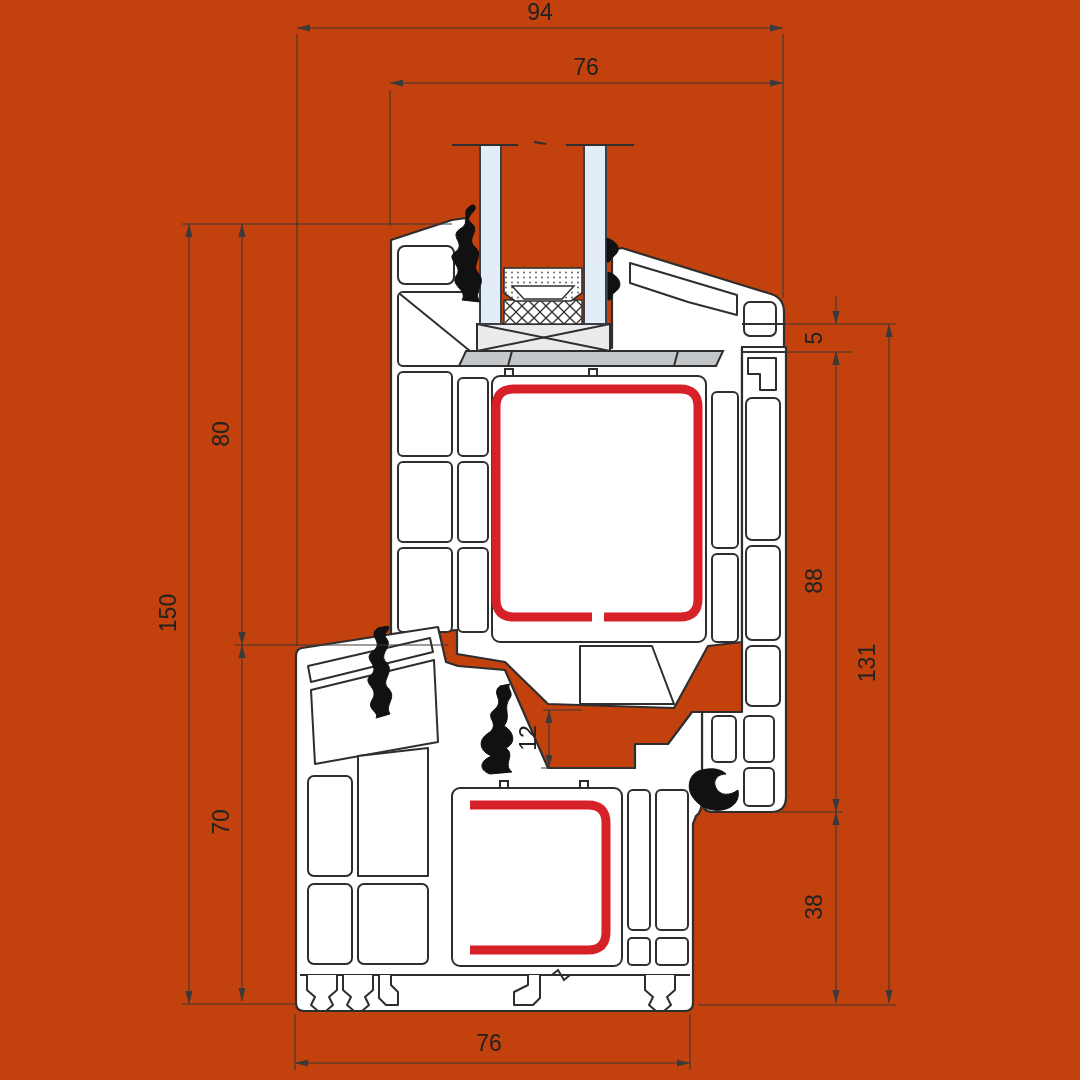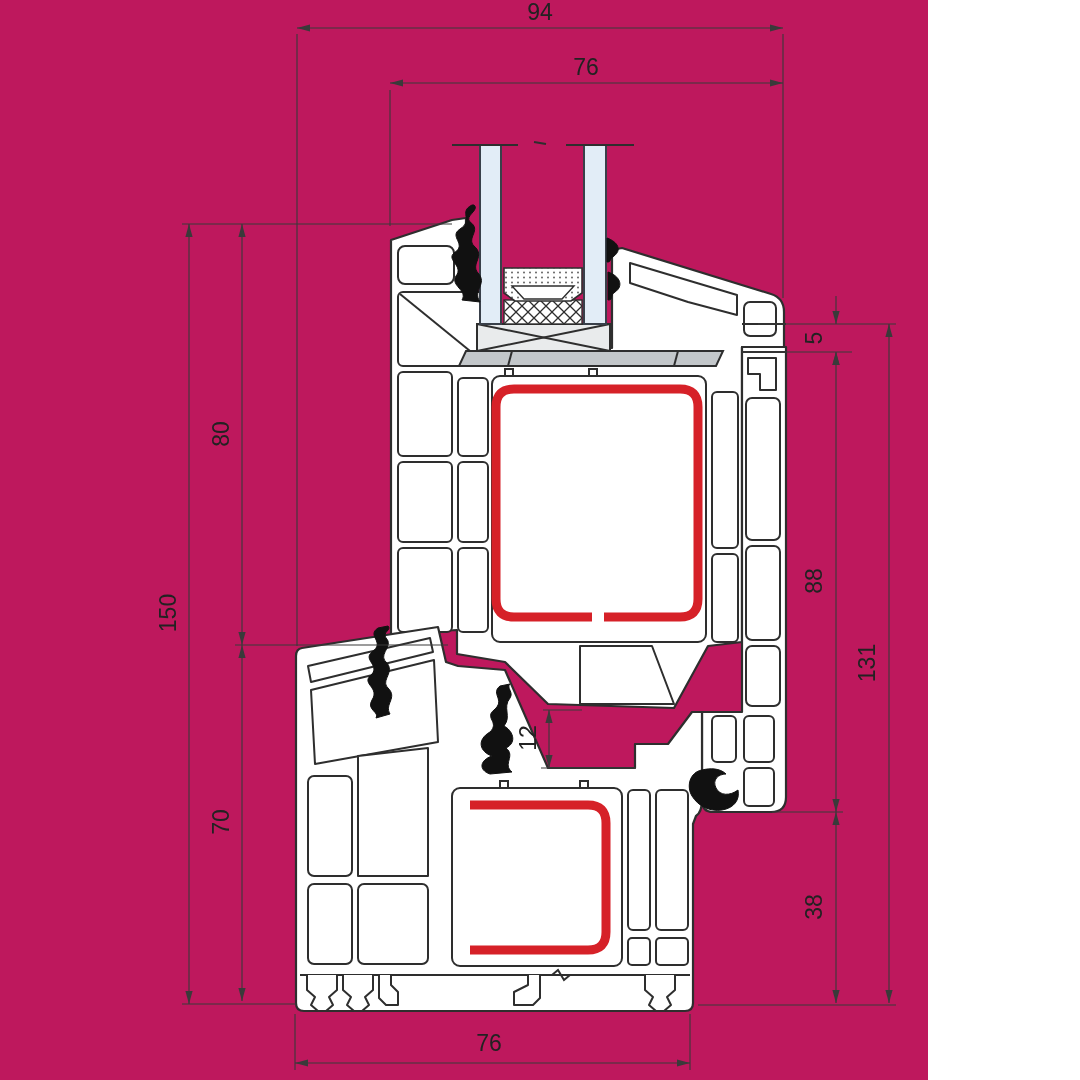--- a/index.html
+++ b/index.html
@@ -1,16 +1,16 @@
 <!DOCTYPE html>
 <html style="--steel: #d62128; --glass: #e2edf7; --line: #2e2e2e; --dim: #3a3a3a;"><head>
 <meta charset="utf-8">
 <style>
   html,body{margin:0;padding:0;background:#ffffff;}
-  .stage{width:928px;height:1080px;position:relative;background:#be185d;overflow:hidden;
+  .stage{width:1080px;height:1080px;position:relative;background:#c2410c;overflow:hidden;
          font-family:"Liberation Sans", sans-serif;}
   svg{position:absolute;left:0;top:0;}
   .profile{fill:#ffffff;stroke:var(--line,#2e2e2e);stroke-width:2.2;stroke-linejoin:round;}
   .chamber{fill:#ffffff;stroke:var(--line,#2e2e2e);stroke-width:2;stroke-linejoin:round;}
   .thin{fill:none;stroke:var(--line,#2e2e2e);stroke-width:2;}
   .joint{fill:none;stroke:var(--line,#2e2e2e);stroke-width:2;}
   .gasket{fill:#111111;stroke:#111111;stroke-width:1;stroke-linejoin:round;}
   .steel{fill:none;stroke:var(--steel,#d62128);stroke-width:9;stroke-linejoin:round;}
   .glass{fill:var(--glass,#e2edf7);stroke:#39404a;stroke-width:2;}
   .ext{stroke:var(--dim,#3a3a3a);stroke-width:1.1;fill:none;}

